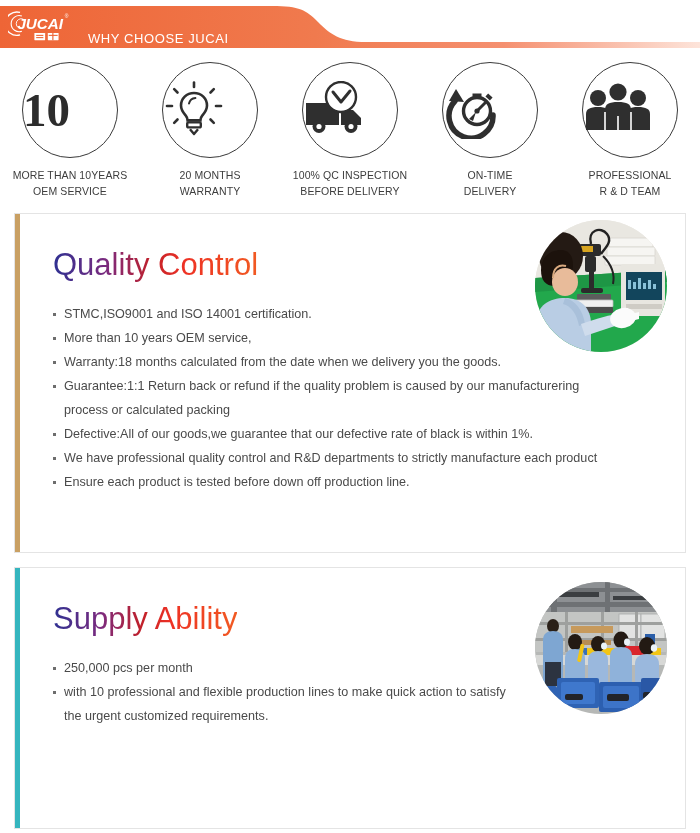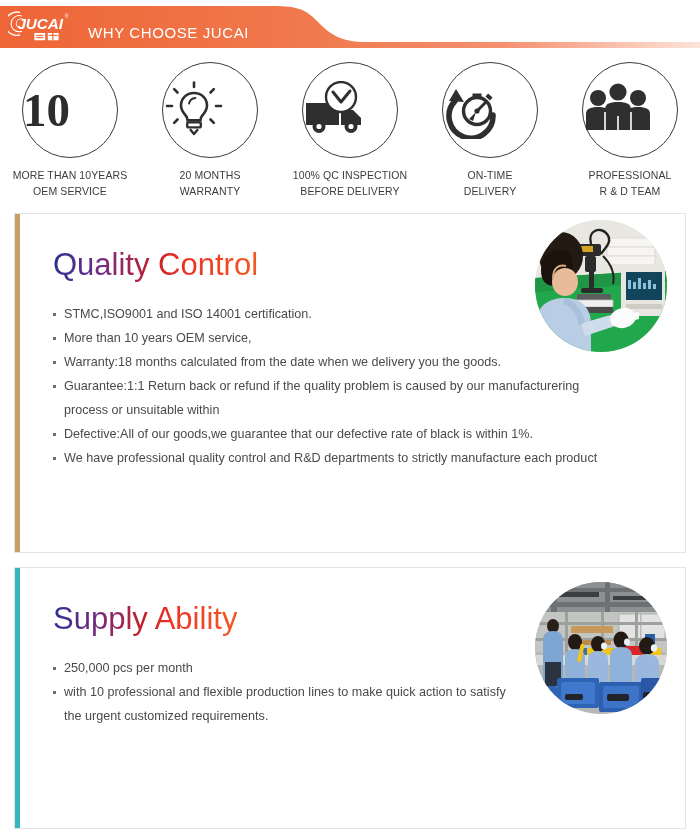--- a/index.html
+++ b/index.html
@@ -34,24 +34,24 @@
     position: absolute;
     left: 8px;
     top: 8px;
     width: 68px;
     height: 34px;
     z-index: 3;
   }
   .banner-title {
     position: absolute;
     left: 88px;
-    top: 24px;
+    top: 31px;
     z-index: 3;
     color: #ffffff;
-    font-size: 15px;
+    font-size: 13px;
     letter-spacing: 0.6px;
     font-weight: normal;
     white-space: nowrap;
   }
 
   
   .features {
     position: relative;
     display: flex;
     width: 700px;
@@ -381,23 +381,24 @@
     </svg>
   </div>
 
   <div class="card-inner">
     <h2 class="card-title">Quality Control</h2>
     <ul class="bullets" id="qc-bullets">
         <li>STMC,ISO9001 and ISO 14001 certification.</li>
         <li>More than 10 years OEM service,</li>
         <li>Warranty:18 months calculated from the date when we delivery you the goods.</li>
         <li>Guarantee:1:1 Return back or refund if the quality problem is caused by our manufacturering</li>
-        <li class="nodot">process or unsuitable within</li>
+        <li class="nodot">process or calculated packing</li>
         <li>Defective:All of our goods,we guarantee that our defective rate of black is within 1%.</li>
         <li>We have professional quality control and R&amp;D departments to strictly manufacture each product</li>
+        <li>Ensure each product is tested before down off production line.</li>
       </ul>
   </div>
 </div>
 
 <div class="card" style="margin-top:14px; height:262px;">
   <div class="card-accent" id="acc-sa" style="background: rgb(53, 181, 190);"></div>
 
   <div class="photo-circle photo-supply">
     <svg class="photo-svg" viewBox="0 0 132 132">
       <rect width="132" height="132" fill="#b6b8b6"></rect>

